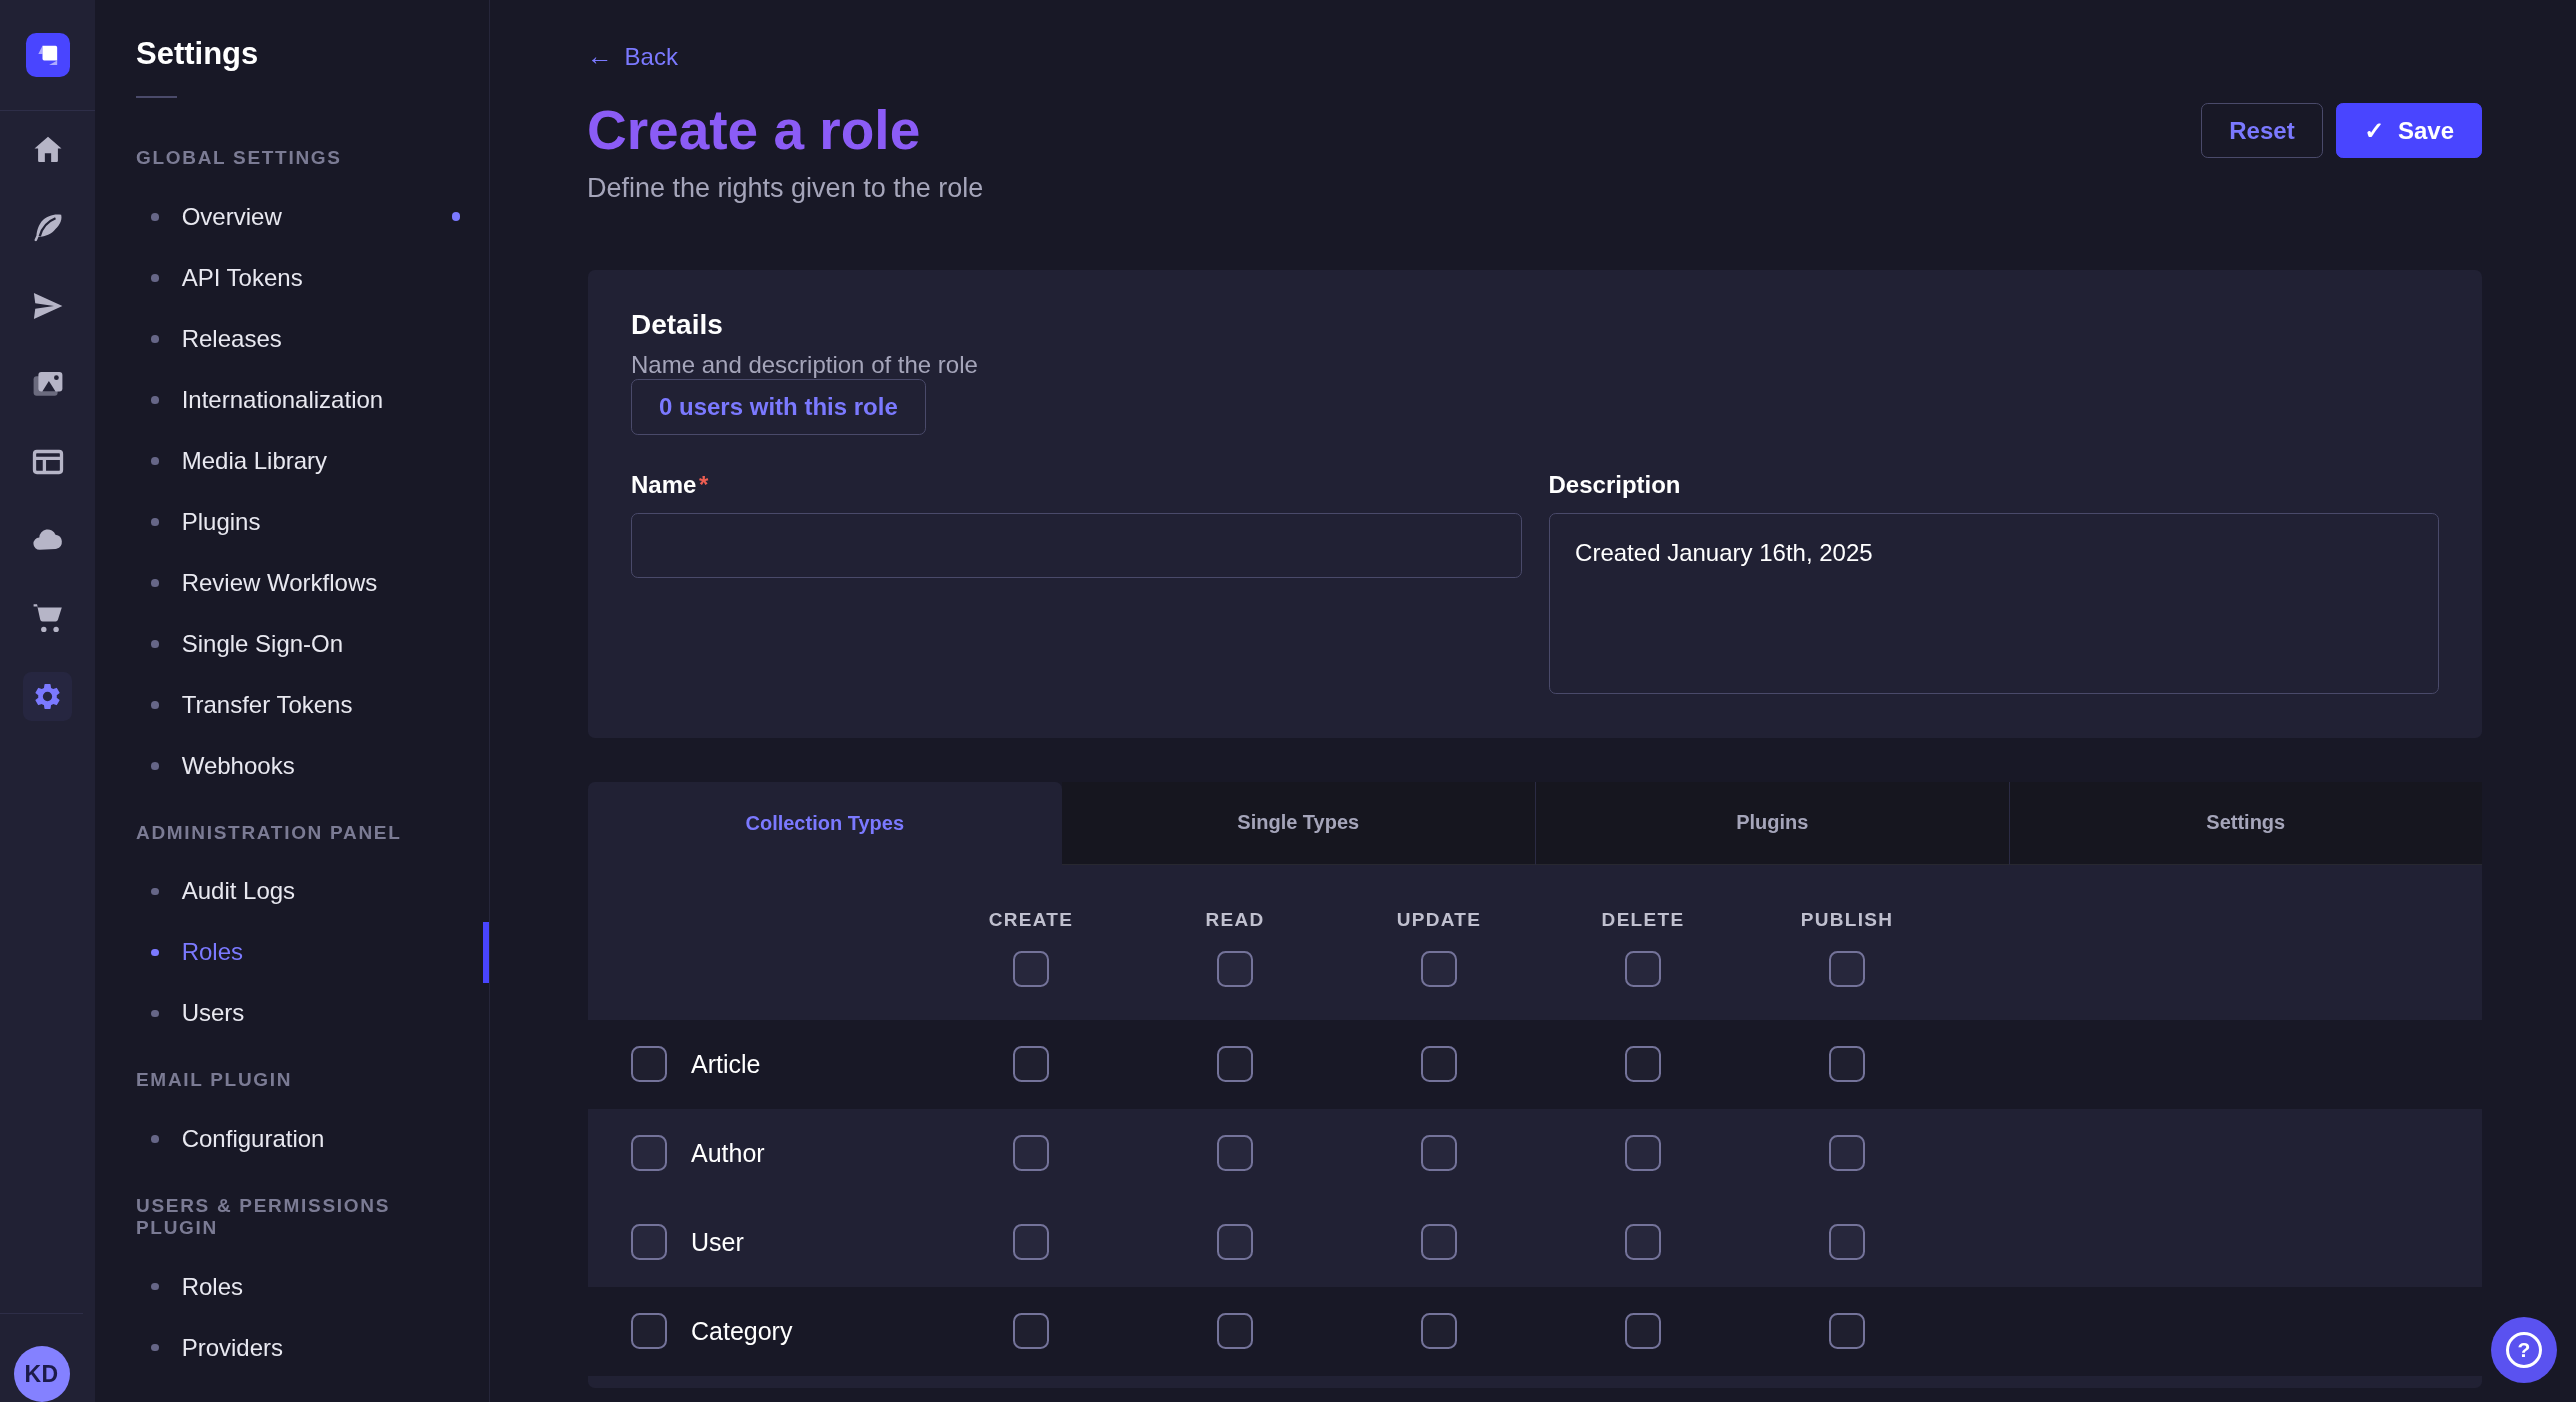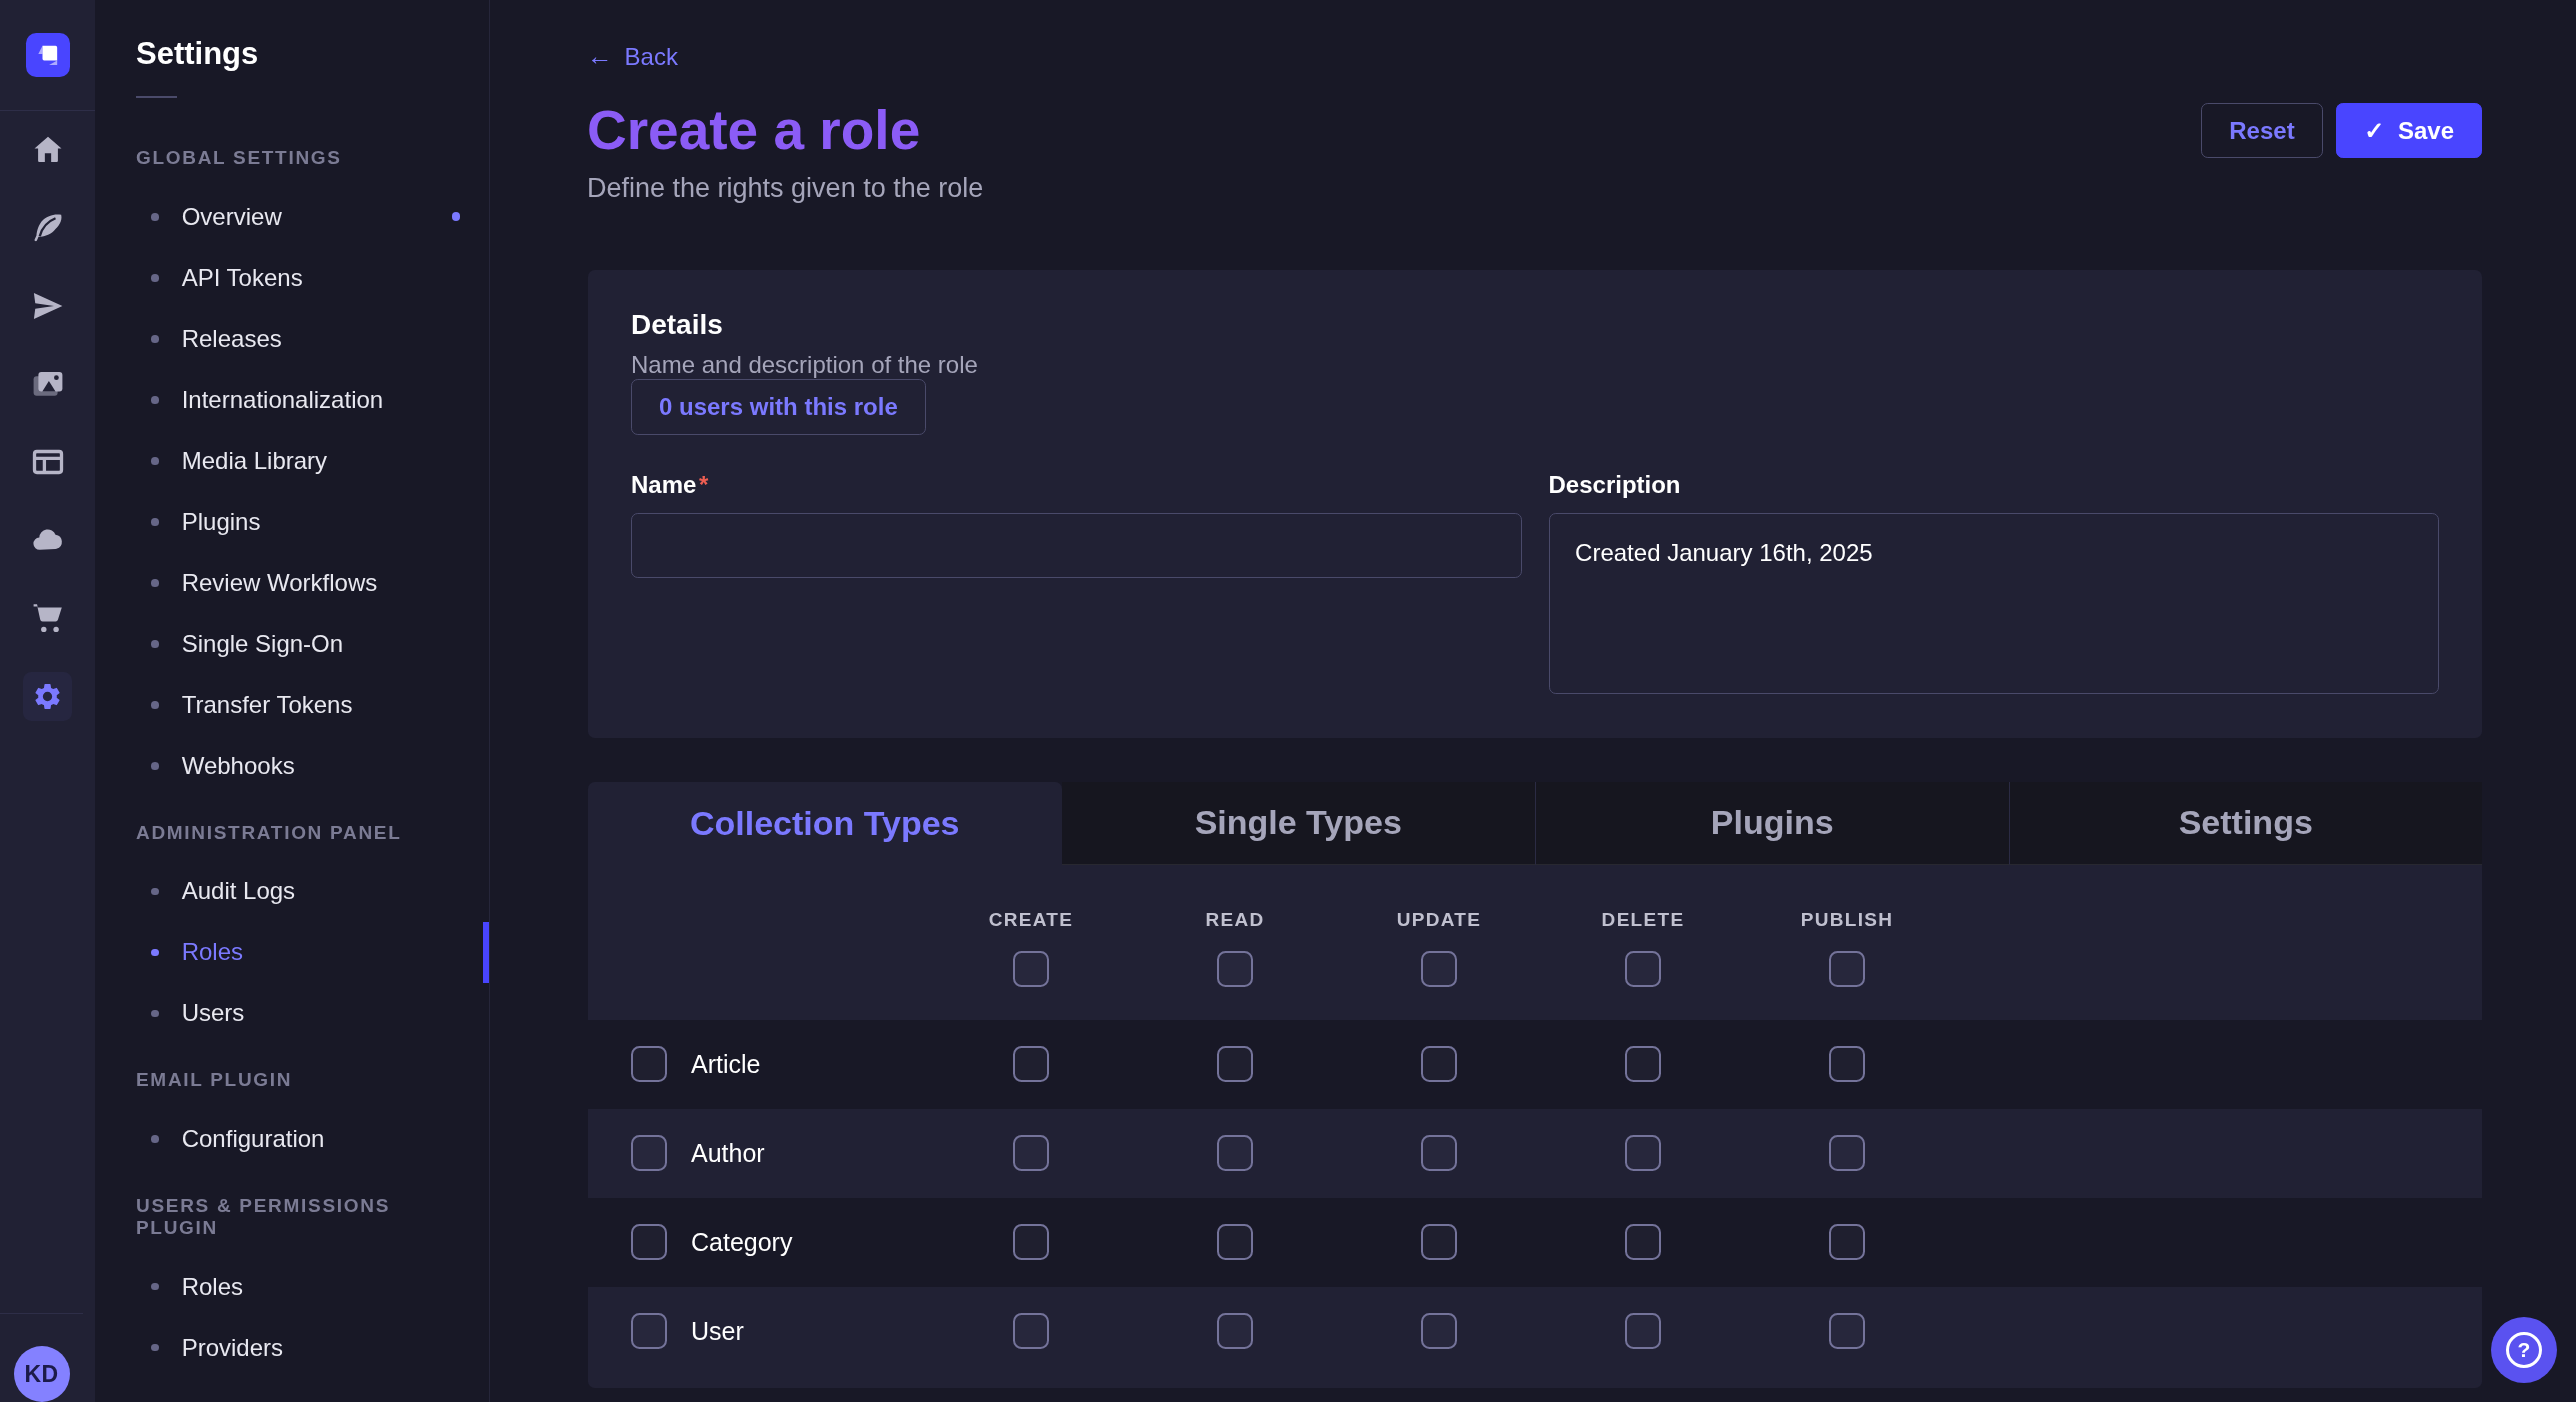--- a/index.html
+++ b/index.html
@@ -127,21 +127,21 @@
     border:0.9px solid #4a4a6a; border-radius:6.8px; color:#ffffff;
     font-size:24px; padding:22px 25.6px; font-family:inherit; resize:none; outline:none;
     line-height:34px;
   }
 
   
   .perm-block { margin-top:44px; }
   .tabs { display:grid; grid-template-columns:repeat(4,1fr); height:83px; }
   .tab {
     display:flex; align-items:center; justify-content:center;
-    font-size:34px; font-weight:600; cursor:pointer; border:none;
+    font-size:20px; font-weight:600; cursor:pointer; border:none;
     background:#16161f; color:#a5a5ba; font-family:inherit; position:relative;
     border-bottom:1.7px solid rgba(255,255,255,0.08);
   }
   .tab.active {
     background:#212134; color:#7b79ff; border-radius:6.8px 6.8px 0 0; border-bottom:none;
   }
   .tab:nth-child(3), .tab:nth-child(4) { border-left:0.9px solid #2b2b44; }
 
   .perm-table { background:#212134; border-radius:0 0 6.8px 6.8px; overflow:hidden; padding-bottom:12px; }
   .perm-grid-row { display:grid; grid-template-columns:341px repeat(5,204px) 1fr; }
@@ -452,46 +452,46 @@
                 <span class="cb" role="checkbox" aria-checked="false"></span>
               </div>
               <div class="cb-cell">
                 <span class="cb" role="checkbox" aria-checked="false"></span>
               </div>
               <div class="cb-cell">
                 <span class="cb" role="checkbox" aria-checked="false"></span>
               </div>
               <div></div>
             </div>
+            <div class="perm-grid-row perm-row">
+              <div class="row-label-cell">
+                <span class="cb" role="checkbox" aria-checked="false"></span>
+                <span class="row-label">User</span>
+              </div>
+              <div class="cb-cell">
+                <span class="cb" role="checkbox" aria-checked="false"></span>
+              </div>
+              <div class="cb-cell">
+                <span class="cb" role="checkbox" aria-checked="false"></span>
+              </div>
+              <div class="cb-cell">
+                <span class="cb" role="checkbox" aria-checked="false"></span>
+              </div>
+              <div class="cb-cell">
+                <span class="cb" role="checkbox" aria-checked="false"></span>
+              </div>
+              <div class="cb-cell">
+                <span class="cb" role="checkbox" aria-checked="false"></span>
+              </div>
+              <div></div>
+            </div>
             <div class="perm-grid-row perm-row dark">
               <div class="row-label-cell">
                 <span class="cb" role="checkbox" aria-checked="false"></span>
                 <span class="row-label">Category</span>
-              </div>
-              <div class="cb-cell">
-                <span class="cb" role="checkbox" aria-checked="false"></span>
-              </div>
-              <div class="cb-cell">
-                <span class="cb" role="checkbox" aria-checked="false"></span>
-              </div>
-              <div class="cb-cell">
-                <span class="cb" role="checkbox" aria-checked="false"></span>
-              </div>
-              <div class="cb-cell">
-                <span class="cb" role="checkbox" aria-checked="false"></span>
-              </div>
-              <div class="cb-cell">
-                <span class="cb" role="checkbox" aria-checked="false"></span>
-              </div>
-              <div></div>
-            </div>
-            <div class="perm-grid-row perm-row">
-              <div class="row-label-cell">
-                <span class="cb" role="checkbox" aria-checked="false"></span>
-                <span class="row-label">User</span>
               </div>
               <div class="cb-cell">
                 <span class="cb" role="checkbox" aria-checked="false"></span>
               </div>
               <div class="cb-cell">
                 <span class="cb" role="checkbox" aria-checked="false"></span>
               </div>
               <div class="cb-cell">
                 <span class="cb" role="checkbox" aria-checked="false"></span>
               </div>

